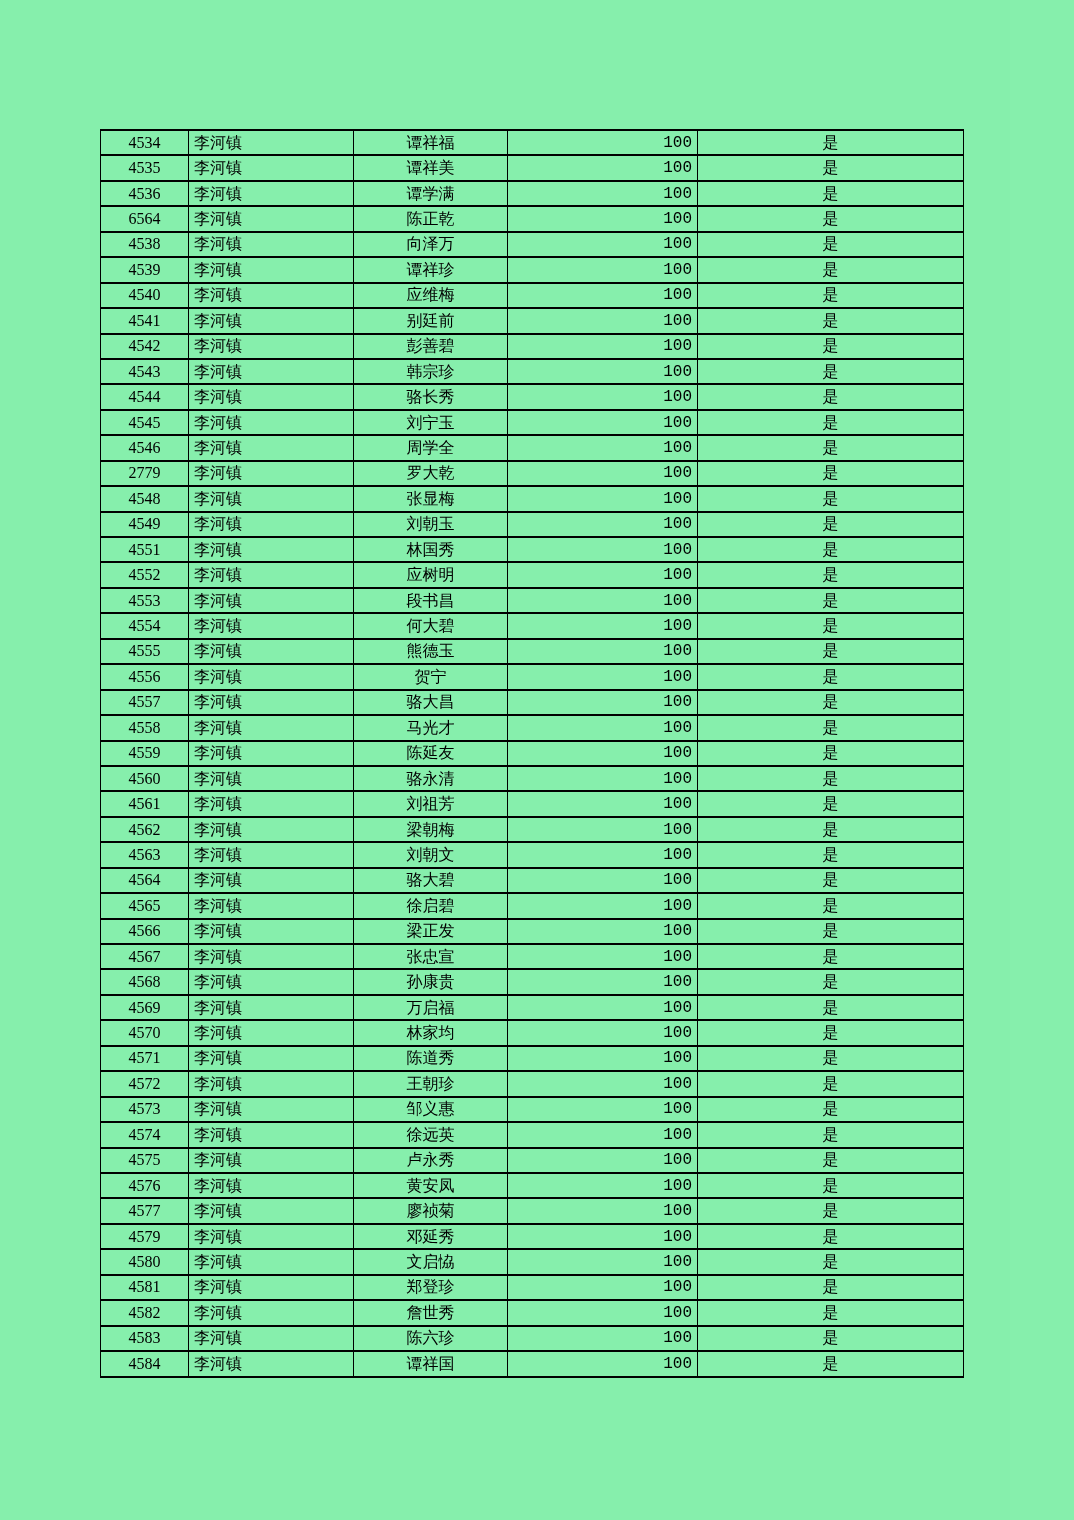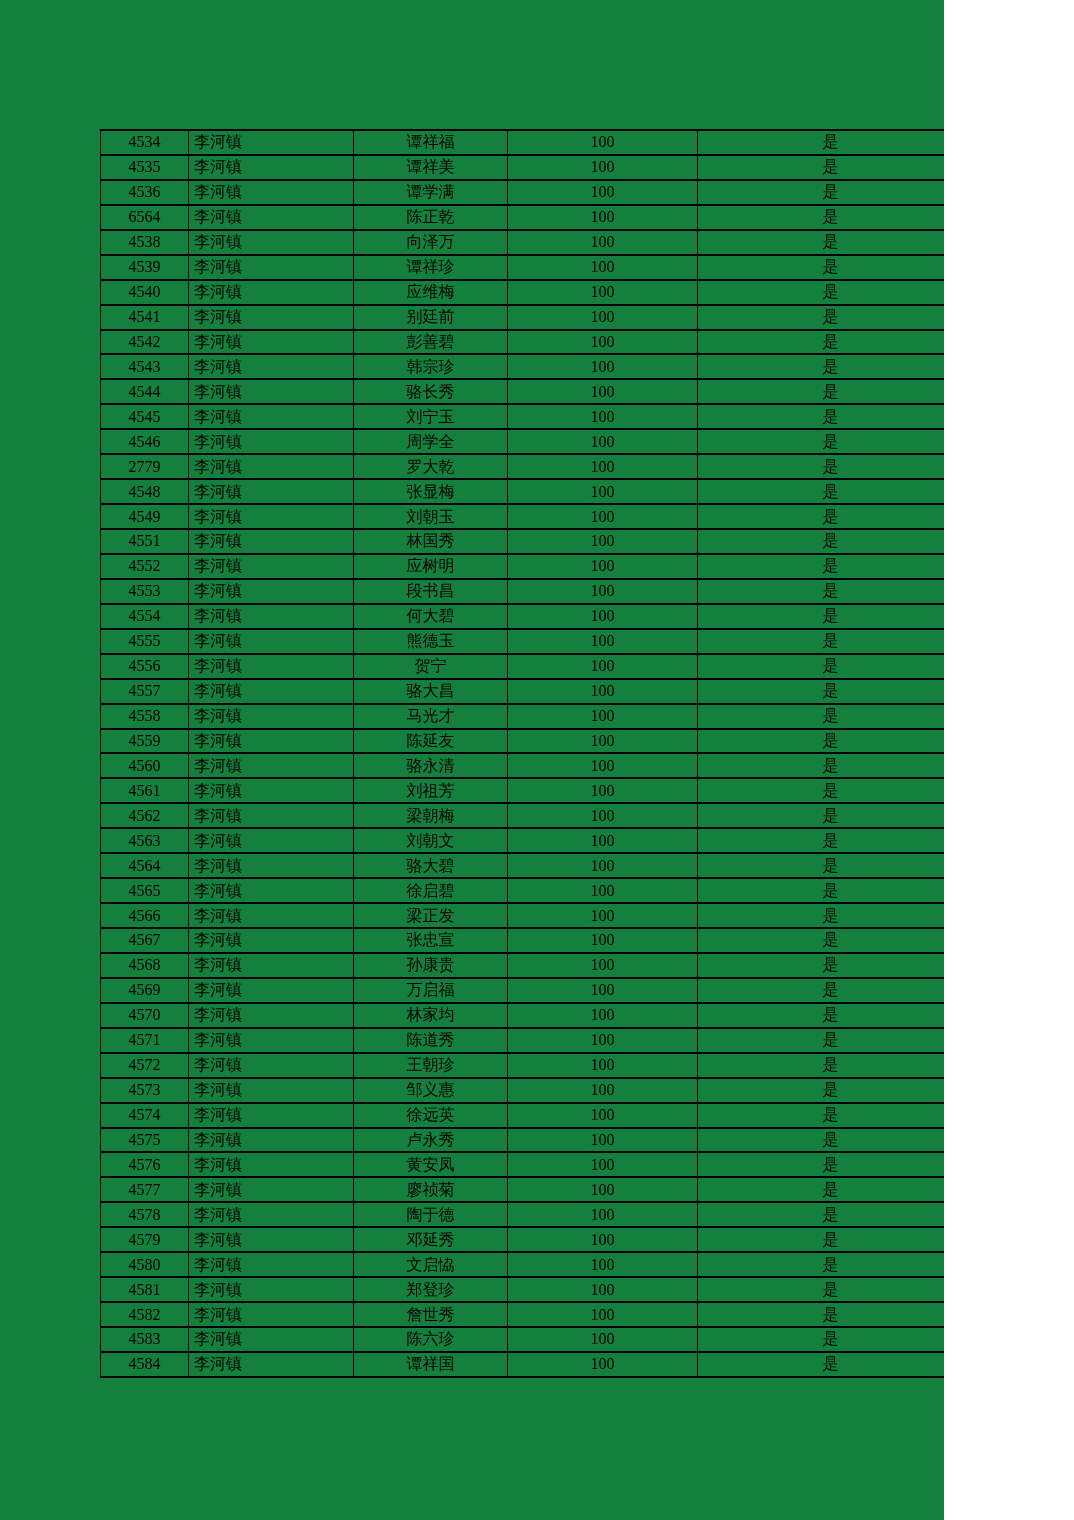--- a/index.html
+++ b/index.html
@@ -2,23 +2,23 @@
 <html><head>
 <meta charset="utf-8">
 <style>
   html, body {
     margin: 0;
     padding: 0;
     background: #ffffff;
   }
   .page {
     position: relative;
-    width: 944px;
+    width: 1074px;
     height: 1520px;
-    background: #15803d;
+    background: #86efac;
     overflow: hidden;
     font-family: "Liberation Serif", "DejaVu Serif", serif;
   }
   table.roster {
     position: absolute;
     left: 100px;
     top: 129px;
     width: 863px;
     height: 1249px;
     border-collapse: collapse;
@@ -37,22 +37,22 @@
     vertical-align: middle;
   }
   td.c-id {
     text-align: center;
     font-family: "Liberation Serif", "DejaVu Serif", serif;
     color: #1a1a1a;
   }
   td.c-town  { text-align: left; }
   td.c-name  { text-align: center; }
   td.c-score {
-    text-align: center;
-    font-family: Liberation Serif, serif;
+    text-align: right;
+    font-family: Liberation Mono, monospace;
     font-size: 17px;
   }
   td.c-flag  { text-align: center; }
 </style>
 </head>
 <body>
 
 <div class="page">
   <table class="roster">
     <colgroup>
@@ -358,27 +358,20 @@
           <td class="c-flag">是</td>
         </tr>
         <tr>
           <td class="c-id">4577</td>
           <td class="c-town">李河镇</td>
           <td class="c-name">廖祯菊</td>
           <td class="c-score">100</td>
           <td class="c-flag">是</td>
         </tr>
         <tr>
-          <td class="c-id">4578</td>
-          <td class="c-town">李河镇</td>
-          <td class="c-name">陶于德</td>
-          <td class="c-score">100</td>
-          <td class="c-flag">是</td>
-        </tr>
-        <tr>
           <td class="c-id">4579</td>
           <td class="c-town">李河镇</td>
           <td class="c-name">邓延秀</td>
           <td class="c-score">100</td>
           <td class="c-flag">是</td>
         </tr>
         <tr>
           <td class="c-id">4580</td>
           <td class="c-town">李河镇</td>
           <td class="c-name">文启恊</td>

